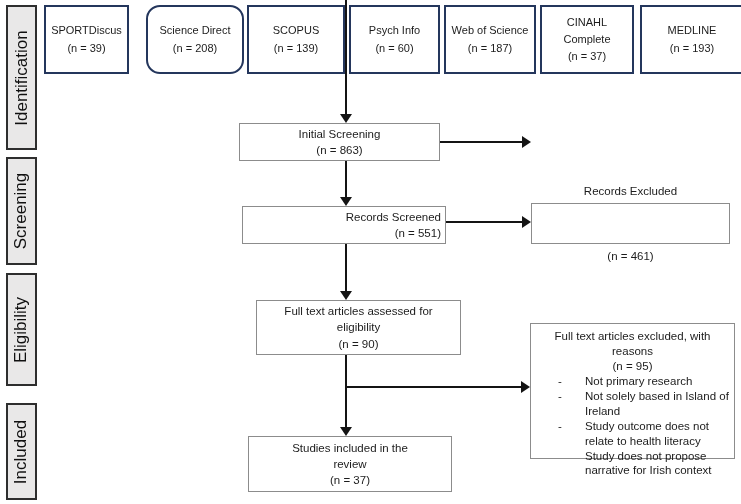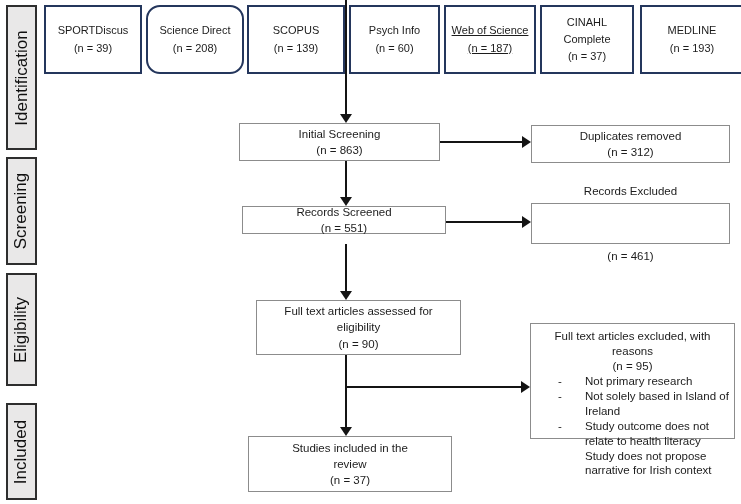--- a/index.html
+++ b/index.html
@@ -101,78 +101,74 @@
   <div class="stage" style="top:157px;height:108px;">
     <span class="stage-text">Screening</span>
   </div>
   <div class="stage" style="top:273px;height:113px;">
     <span class="stage-text">Eligibility</span>
   </div>
   <div class="stage" style="top:403px;height:97px;">
     <span class="stage-text">Included</span>
   </div>
 
-  <div class="src" style="left:44px;width:98px;">
+  <div class="src" style="left:44px;width:85px;">
     <div>SPORTDiscus</div>
     <div>(n = 39)</div>
   </div>
   <div class="src" style="left:146px;width:98px;border-radius:14px;">
     <div>Science Direct</div>
     <div>(n = 208)</div>
   </div>
   <div class="src" style="left:247px;width:98px;">
     <div>SCOPUS</div>
     <div>(n = 139)</div>
   </div>
   <div class="src" style="left:349px;width:91px;">
     <div>Psych Info</div>
     <div>(n = 60)</div>
   </div>
-  <div class="src" style="left:444px;width:92px;text-decoration:underline;">
+  <div class="src" style="left:444px;width:92px;">
     <div>Web of Science</div>
     <div>(n = 187)</div>
   </div>
   <div class="src" style="left:540px;width:94px;">
     <div>CINAHL Complete</div>
     <div>(n = 37)</div>
   </div>
   <div class="src" style="left:640px;width:104px;">
     <div>MEDLINE</div>
     <div>(n = 193)</div>
   </div>
 
   <div class="fbox" style="left:239px;top:123px;width:201px;height:38px;">
     <div>Initial Screening</div>
     <div>(n = 863)</div>
   </div>
-  <div class="fbox" style="left:242px;top:206px;width:204px;height:28px;">
+  <div class="fbox" style="left:242px;top:206px;width:204px;height:38px;align-items:flex-end;">
     <div>Records Screened</div>
     <div>(n = 551)</div>
   </div>
   <div class="fbox" style="left:256px;top:300px;width:205px;height:55px;">
     <div>Full text articles assessed for</div>
     <div>eligibility</div>
     <div>(n = 90)</div>
   </div>
   <div class="fbox" style="left:248px;top:436px;width:204px;height:56px;">
     <div>Studies included in the</div>
     <div>review</div>
     <div>(n = 37)</div>
   </div>
 
-  <div class="fbox" style="left:531px;top:125px;width:199px;height:38px;">
-    <div>Duplicates removed</div>
-    <div>(n = 312)</div>
-  </div>
   <div class="fbox" style="left:531px;top:203px;width:199px;height:41px;gap:48px;">
     <div>Records Excluded</div>
     <div>(n = 461)</div>
   </div>
 
-  <div class="fbox reasons-box" style="left:530px;top:323px;width:205px;height:116px;">
+  <div class="fbox reasons-box" style="left:530px;top:323px;width:205px;height:136px;">
     <div class="rb-title">
       <div>Full text articles excluded, with</div>
       <div>reasons</div>
       <div>(n = 95)</div>
     </div>
     <div class="rb-list">
       <div class="rb-item">
         <div class="rb-dash">-</div>
         <div class="rb-text">
           <div>Not primary research</div>

